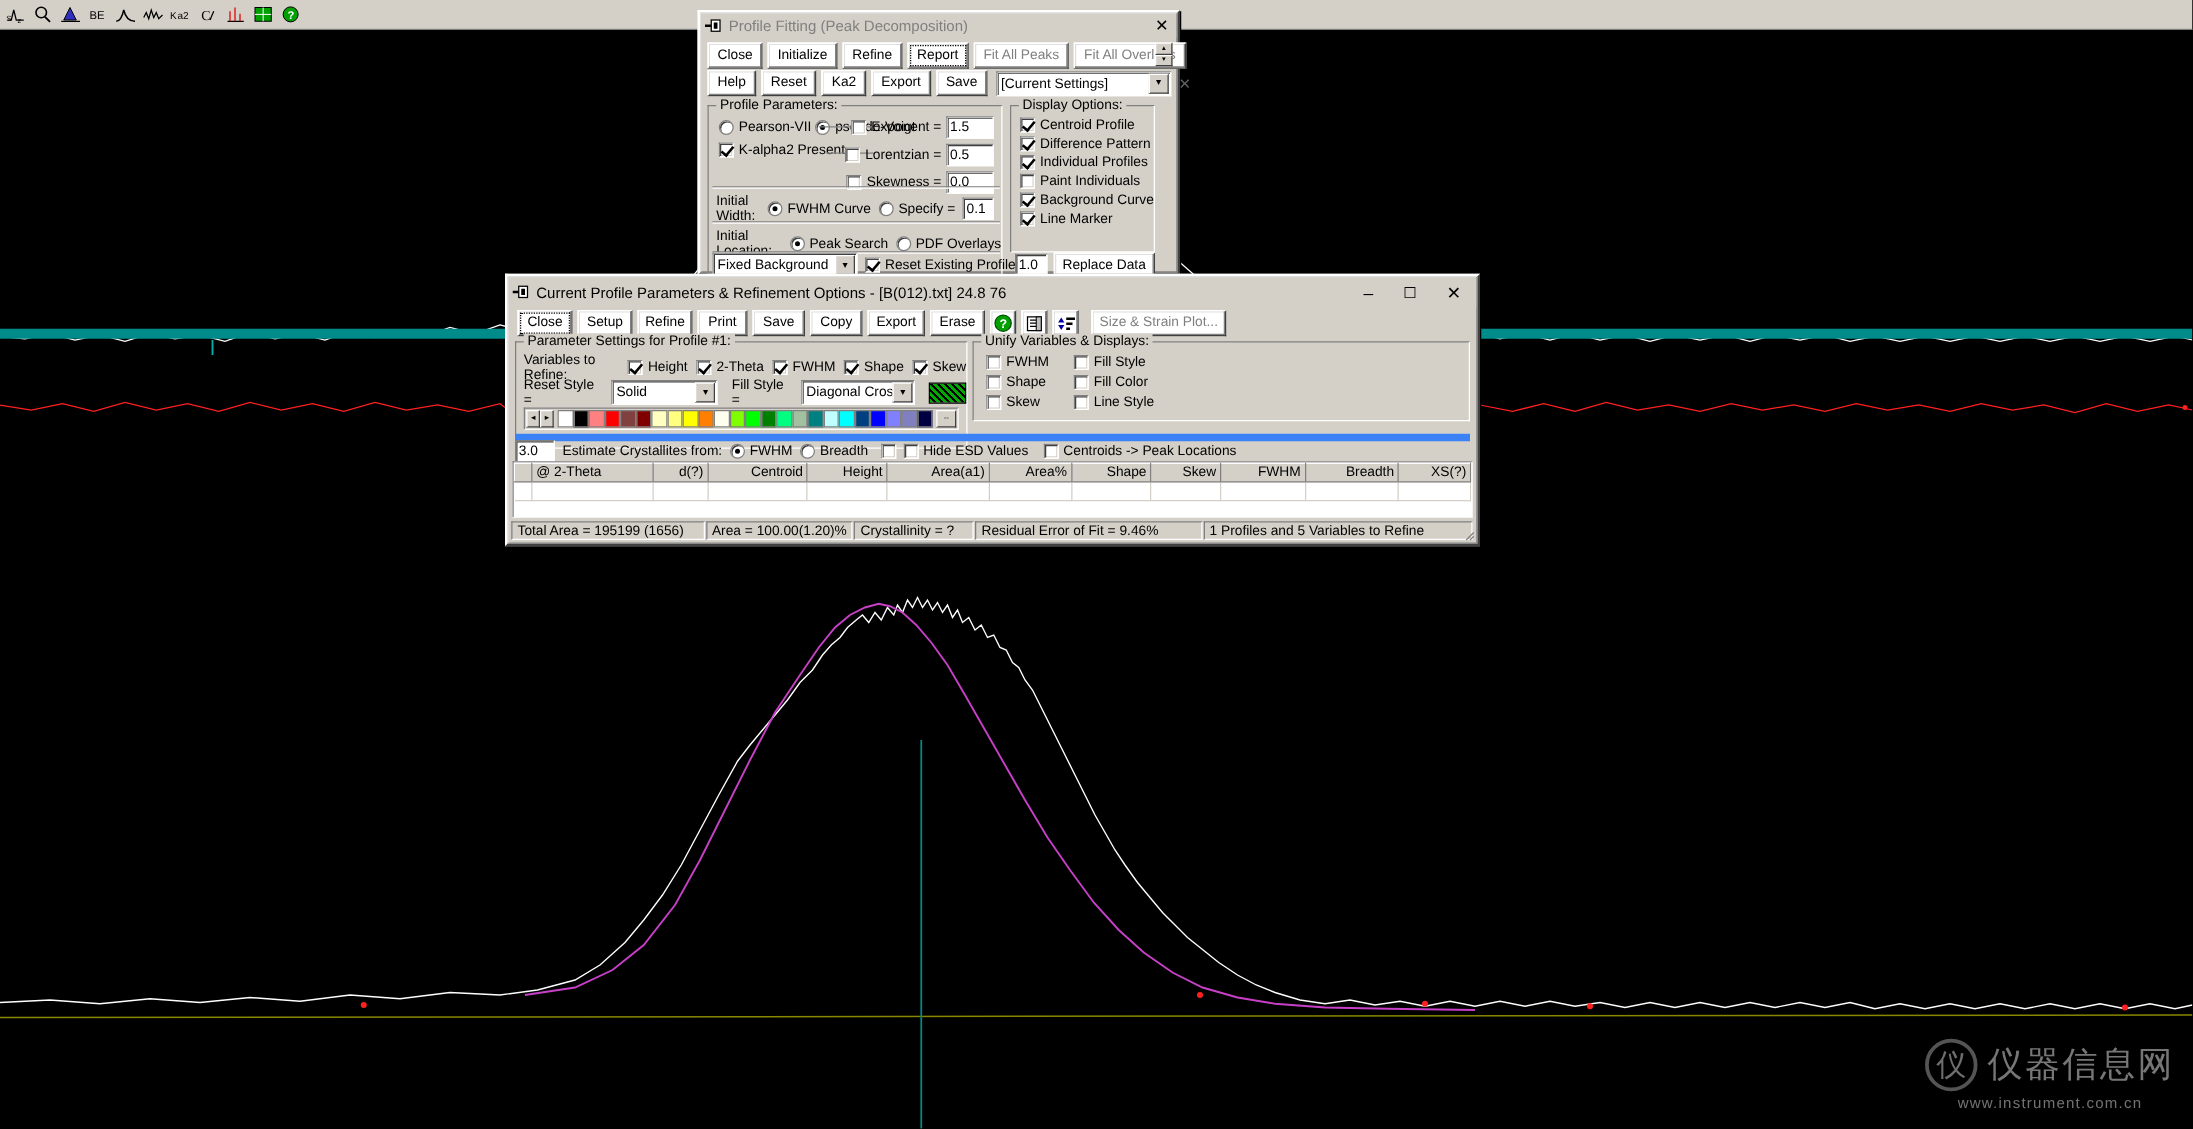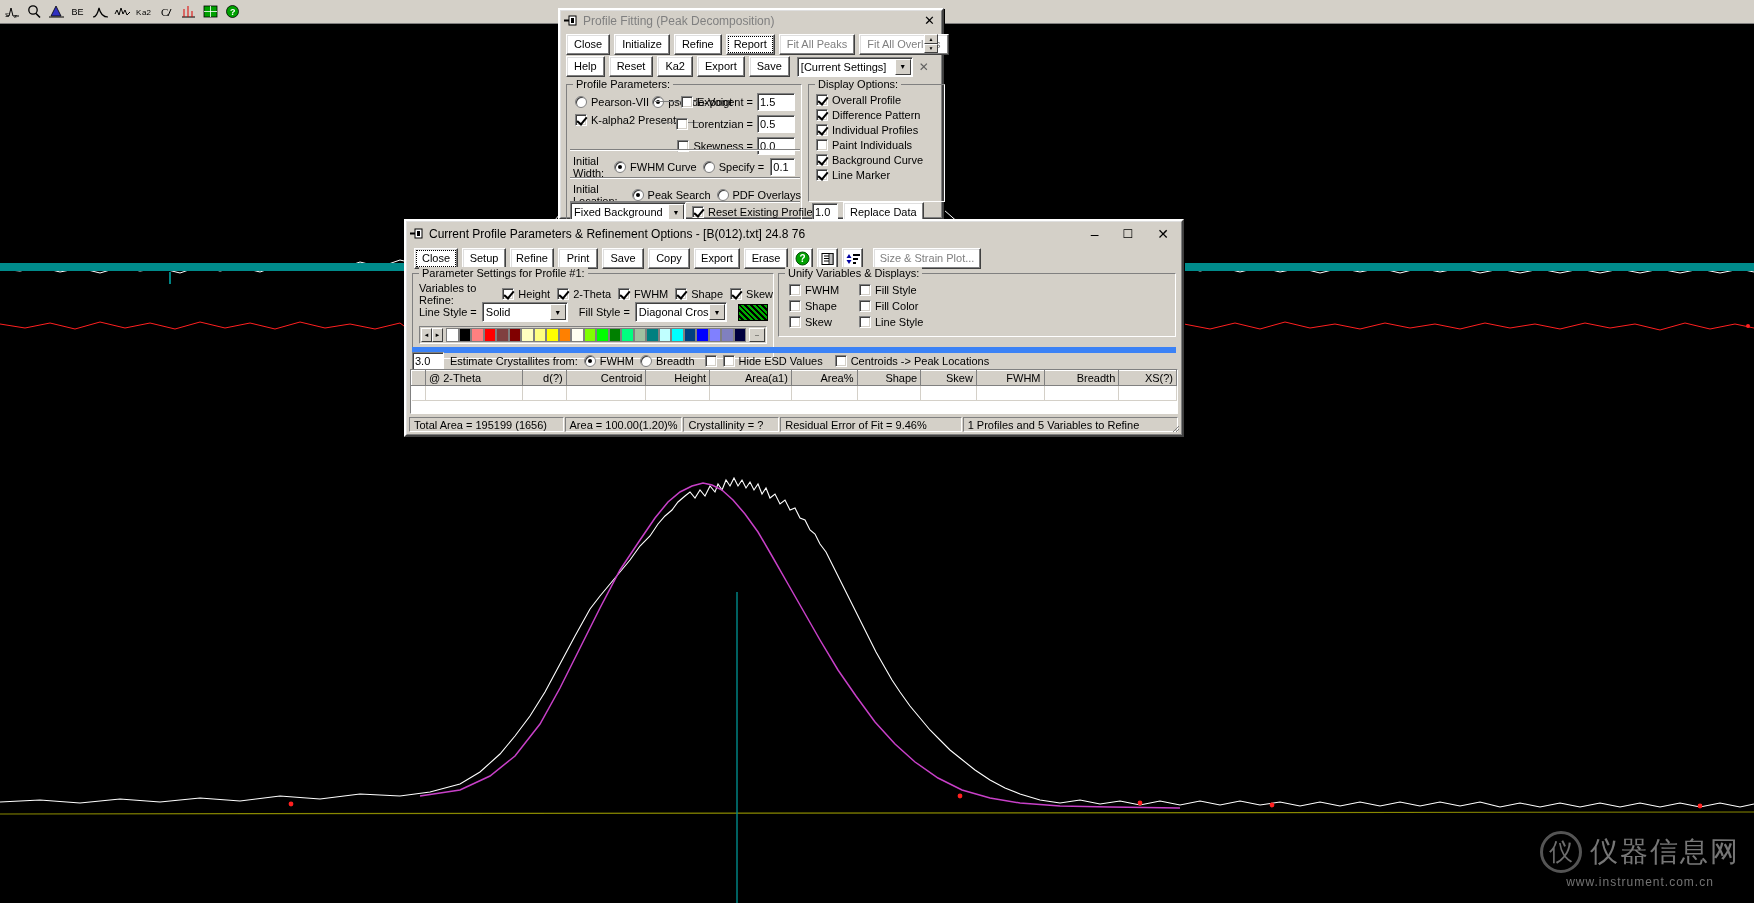--- a/index.html
+++ b/index.html
@@ -134,21 +134,21 @@
   #pf .spin {
     position:absolute; right:4px; top:24px; width:14px; height:19px;
     display:flex; flex-direction:column;
   }
   #pf .spin div {
     flex:1; background:#d4d0c8; border-top:1px solid #fff; border-left:1px solid #fff;
     border-right:1px solid #404040; border-bottom:1px solid #404040;
     display:flex; align-items:center; justify-content:center; font-size:5px;
   }
   #grpProfile { position:absolute; left:6px; top:74px; width:236px; height:136px; }
-  #grpDisplay { position:absolute; left:248px; top:74px; width:137px; height:118px; }
+  #grpDisplay { position:absolute; left:248px; top:74px; width:116px; height:118px; }
 
   
   #cp { left: 404px; top: 219px; width: 780px; height: 218px; }
 
   .tbl { border-collapse:collapse; width:100%; font-size:11px; }
   .tbl th {
     background:#d4d0c8; font-weight:normal; font-size:11px;
     border-top:1px solid #fff; border-left:1px solid #fff;
     border-right:1px solid #808080; border-bottom:1px solid #808080;
     padding:1px 3px; height:15px;
@@ -364,21 +364,21 @@
           </div>
         <div class="btn">
             <span>Ka2</span>
           </div>
         <div class="btn">
             <span>Export</span>
           </div>
         <div class="btn">
             <span>Save</span>
           </div>
-        <div class="sel" style="width:116px;margin-left:3px;">
+        <div class="sel" style="width:140px;margin-left:3px;">
           <span>[Current Settings]</span>
           <span class="arrow">▼</span>
         </div>
         <div style="width:14px;text-align:center;font-size:12px;color:#606060;">✕</div>
       </div>
 
       <div class="grp" id="grpProfile">
         <span class="lg">Profile Parameters:</span>
 
         <div style="position:absolute;left:8px;top:11px;">
@@ -447,21 +447,21 @@
         </div>
 
         <div class="sep-h" style="position:absolute;left:3px;top:116px;width:230px;"></div>
       </div>
 
       <div class="grp" id="grpDisplay">
         <span class="lg">Display Options:</span>
         <div style="position:absolute;left:7px;top:9px;display:flex;flex-direction:column;gap:3px;">
           <span class="cb">
             <span class="box on"></span>
-            <span>Overall Profile</span>
+            <span>Centroid Profile</span>
           </span>
           <span class="cb">
             <span class="box on"></span>
             <span>Difference Pattern</span>
           </span>
           <span class="cb">
             <span class="box on"></span>
             <span>Individual Profiles</span>
           </span>
           <span class="cb">
@@ -593,21 +593,21 @@
             <span class="box on"></span>
             <span>Shape</span>
           </span>
           <span class="cb">
             <span class="box on"></span>
             <span>Skew</span>
           </span>
         </div>
 
         <div style="position:absolute;left:6px;top:28px;display:flex;align-items:center;gap:5px;">
-          <span>Line Style =</span>
+          <span>Reset Style =</span>
           <div class="sel" style="width:86px;">
             <span>Solid</span>
             <span class="arrow">▼</span>
           </div>
           <span style="margin-left:6px;">Fill Style =</span>
           <div class="sel" style="width:92px;">
             <span>Diagonal Cross</span>
             <span class="arrow">▼</span>
           </div>
           <div class="fillprev" style="margin-left:6px;"></div>

